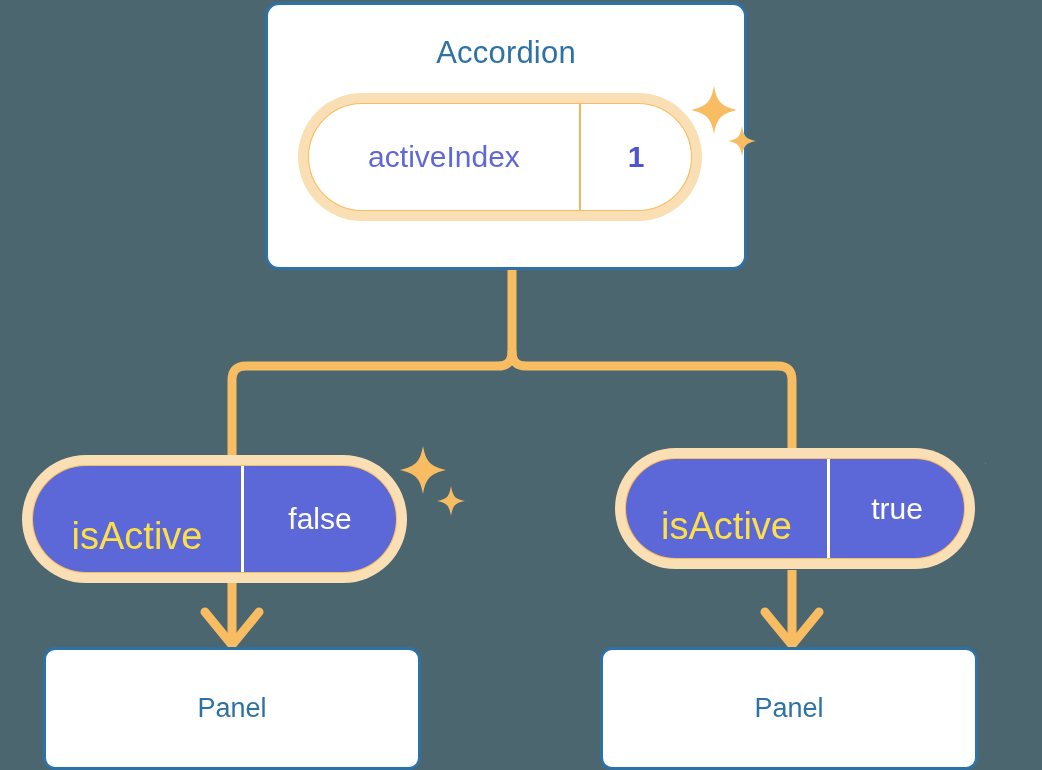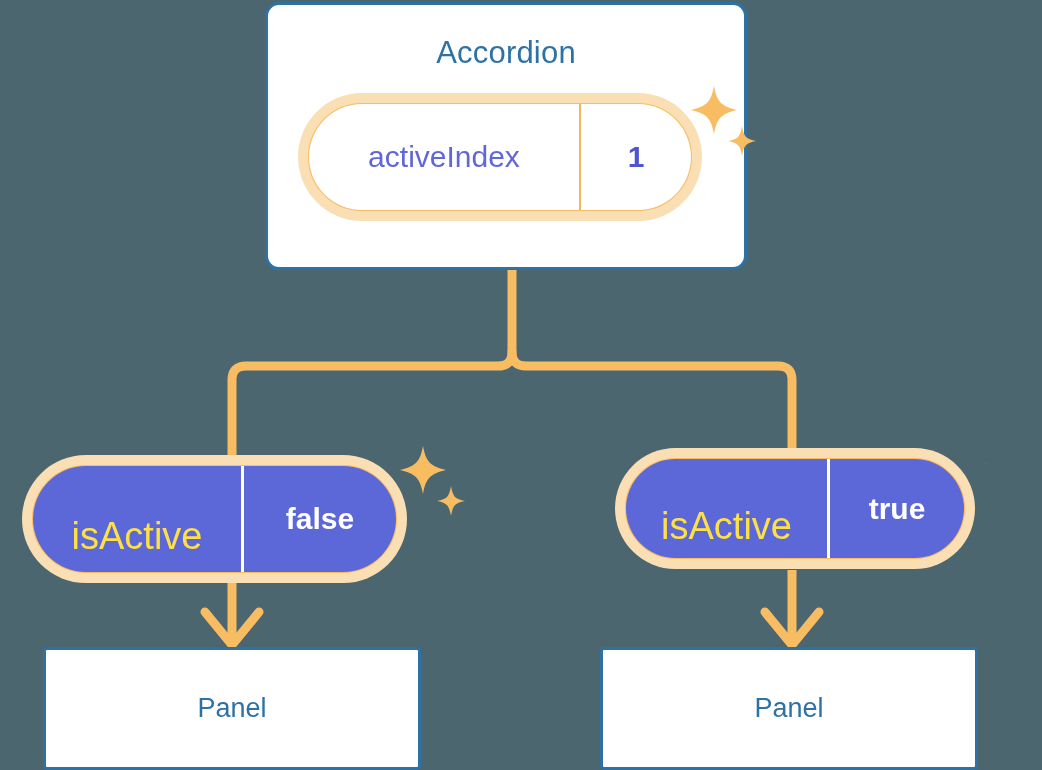--- a/index.html
+++ b/index.html
@@ -45,21 +45,21 @@
     font-size: 31px;
     letter-spacing: .2px;
   }
 
   
   .panel-card {
     position: absolute;
     box-sizing: border-box;
     background: #ffffff;
     border: 3px solid #2e72a5;
-    border-radius: 4px;
+    border-radius: 12px;
     display: flex;
     align-items: center;
     justify-content: center;
   }
   .panel-label {
     color: #2e72a5;
     font-size: 27px;
   }
   #panel-left  { left: 43px;  top: 647px; width: 378px; height: 123px; }
   #panel-right { left: 600px; top: 647px; width: 378px; height: 123px; }
@@ -126,21 +126,21 @@
   
   .pill-solid .pill-inner { background: #5c67d8; }
   .pill-solid .pill-key {
     color: #fde047;
     font-size: 38px;
     margin-top: 35px;
   }
   .pill-solid .pill-val {
     color: #ffffff;
     font-size: 30px;
-    font-weight: bold;
+    font-weight: normal;
     border-left: 3px solid #ffffff;
   }
 
   
   #pill-root { left: 309px; top: 104px; }
   #pill-root .pill { width: 382px; height: 106px; }
   #pill-root .pill-key { flex: 0 0 270px; }
   #pill-root .pill-val { flex: 1 1 auto; }
 
   

